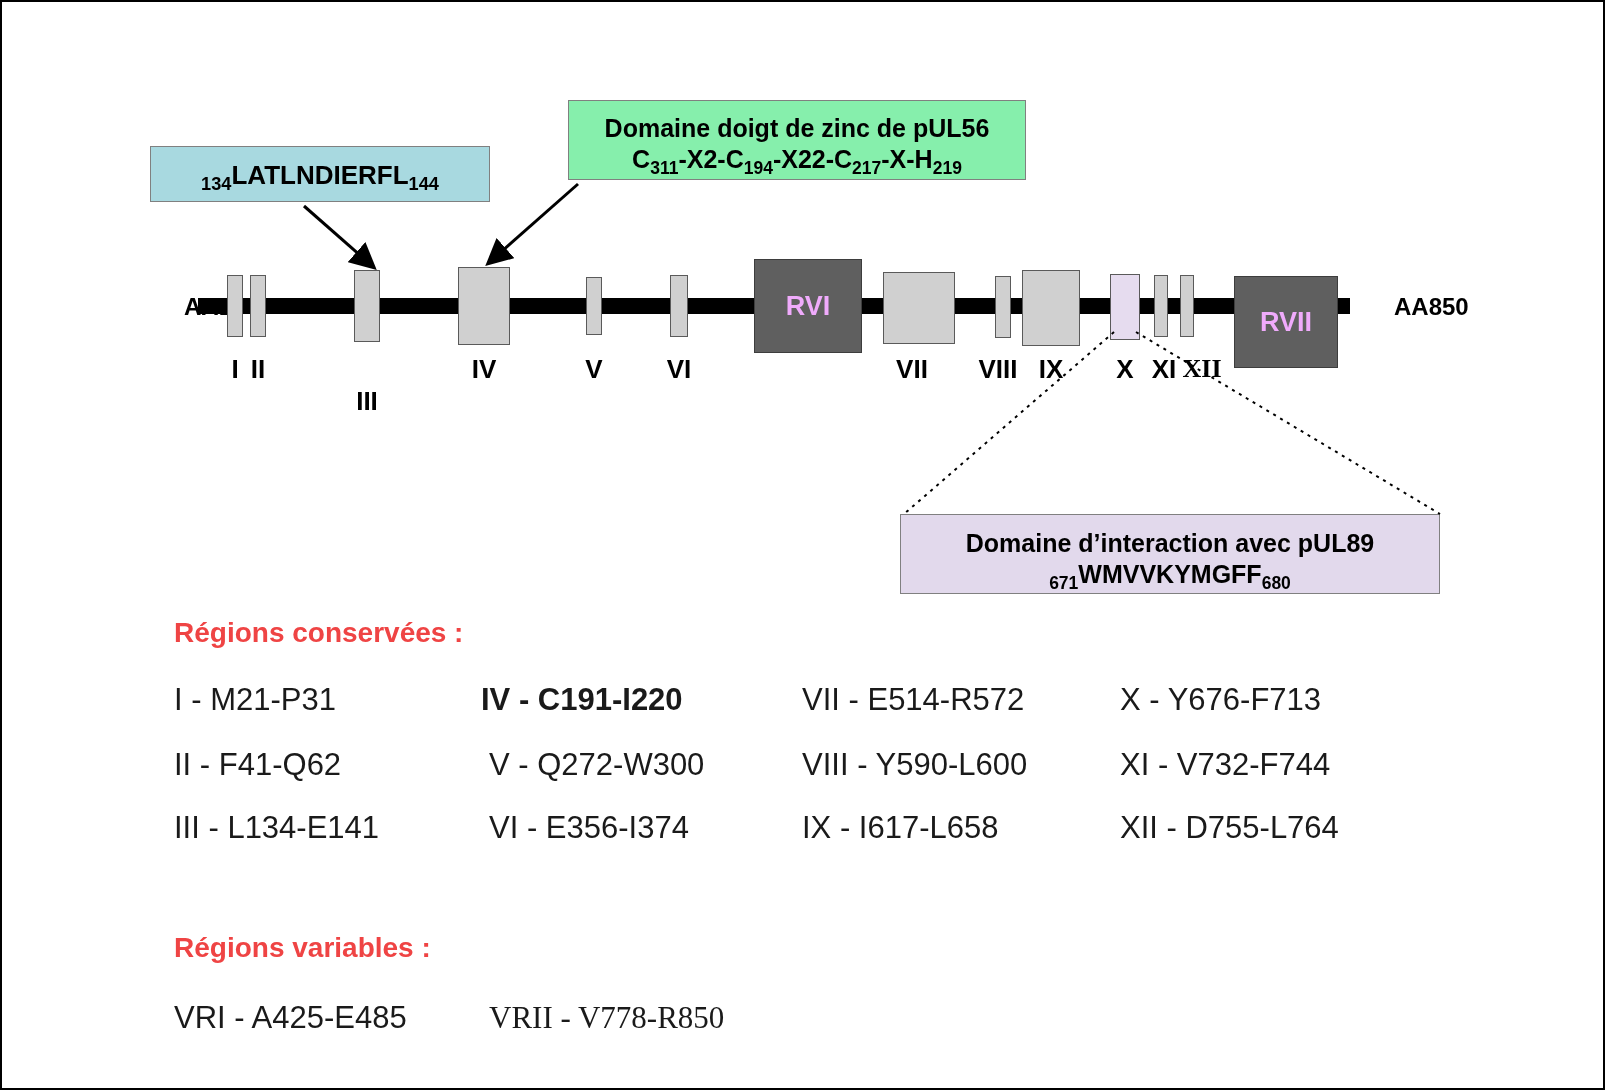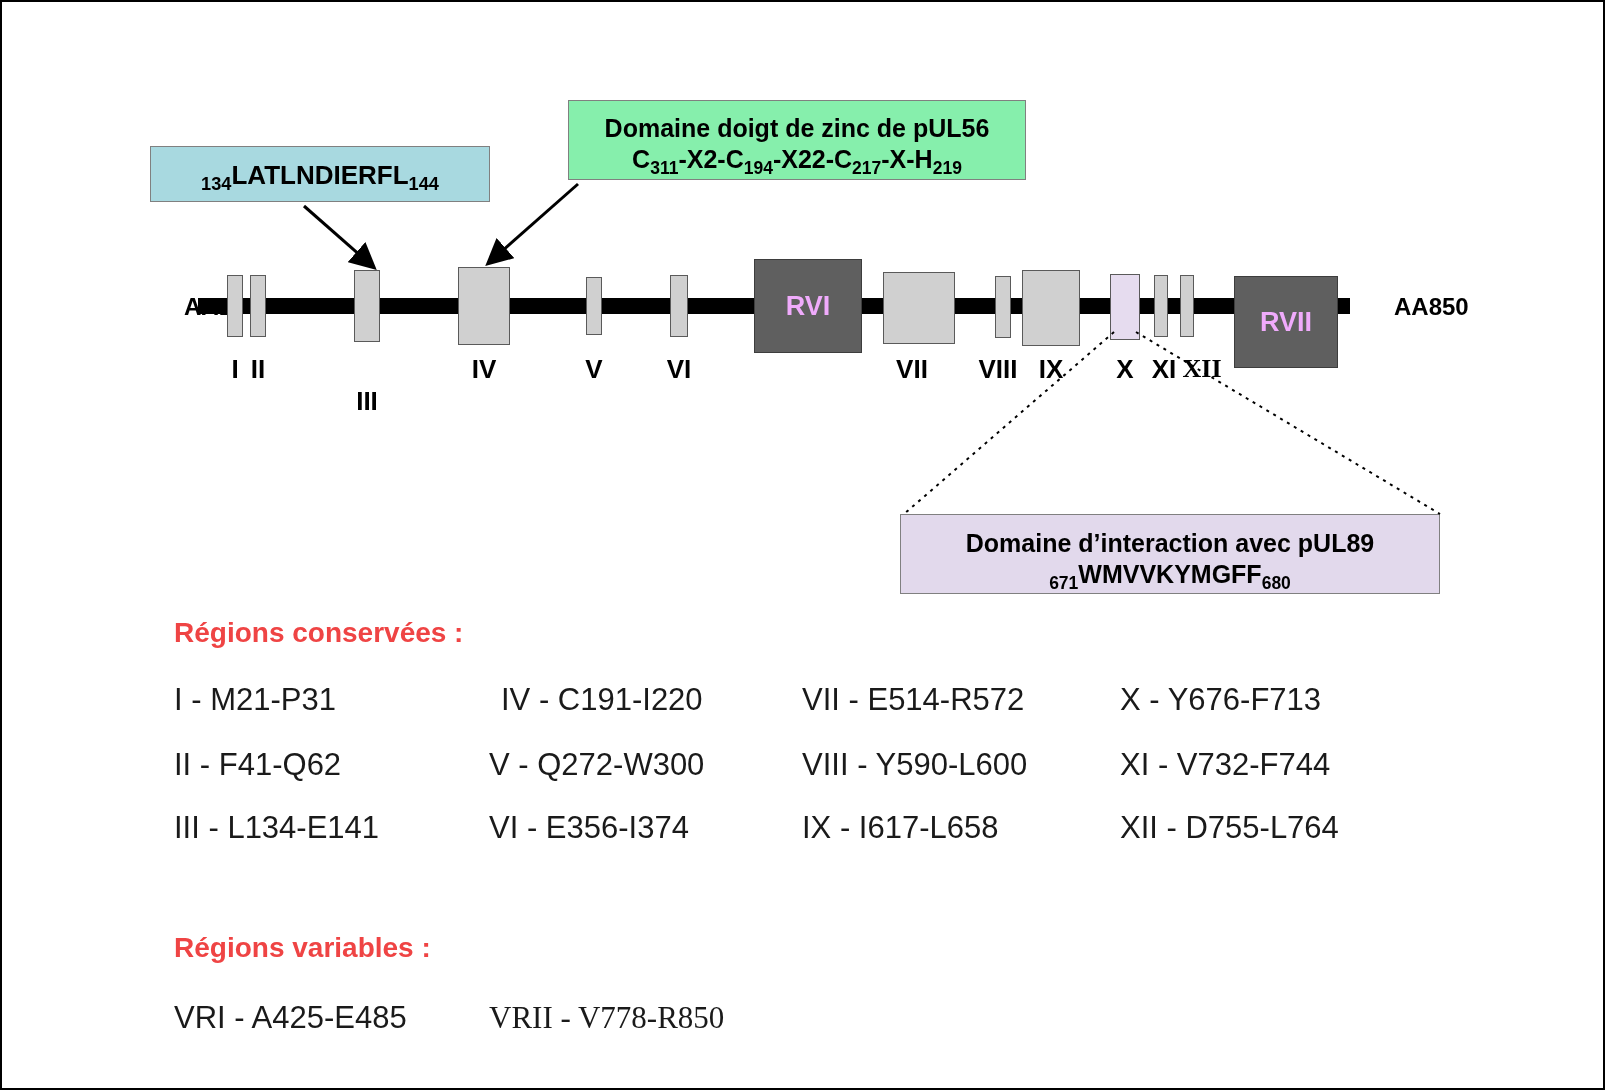--- a/index.html
+++ b/index.html
@@ -202,21 +202,21 @@
     <line x1="1112" y1="330" x2="902" y2="512" stroke="#000000" stroke-width="2" stroke-dasharray="3,5"></line>
     <line x1="1134" y1="330" x2="1438" y2="512" stroke="#000000" stroke-width="2" stroke-dasharray="3,5"></line>
   </svg>
 
   <div class="section-title" style="left:172px; top:615px;">Régions conservées :</div>
 
   <div class="region-item" style="left:172px; top:680px;">I - M21-P31</div>
   <div class="region-item" style="left:172px; top:745px;">II - F41-Q62</div>
   <div class="region-item" style="left:172px; top:808px;">III - L134-E141</div>
 
-  <div class="region-item" style="left:499px; top:680px;">IV - C191-I220</div>
+  <div class="region-item" style="left:479px; top:680px;font-weight:bold;">IV - C191-I220</div>
   <div class="region-item" style="left:487px; top:745px;">V - Q272-W300</div>
   <div class="region-item" style="left:487px; top:808px;">VI - E356-I374</div>
 
   <div class="region-item" style="left:800px; top:680px;">VII - E514-R572</div>
   <div class="region-item" style="left:800px; top:745px;">VIII - Y590-L600</div>
   <div class="region-item" style="left:800px; top:808px;">IX - I617-L658</div>
 
   <div class="region-item" style="left:1118px; top:680px;">X - Y676-F713</div>
   <div class="region-item" style="left:1118px; top:745px;">XI - V732-F744</div>
   <div class="region-item" style="left:1118px; top:808px;">XII - D755-L764</div>

